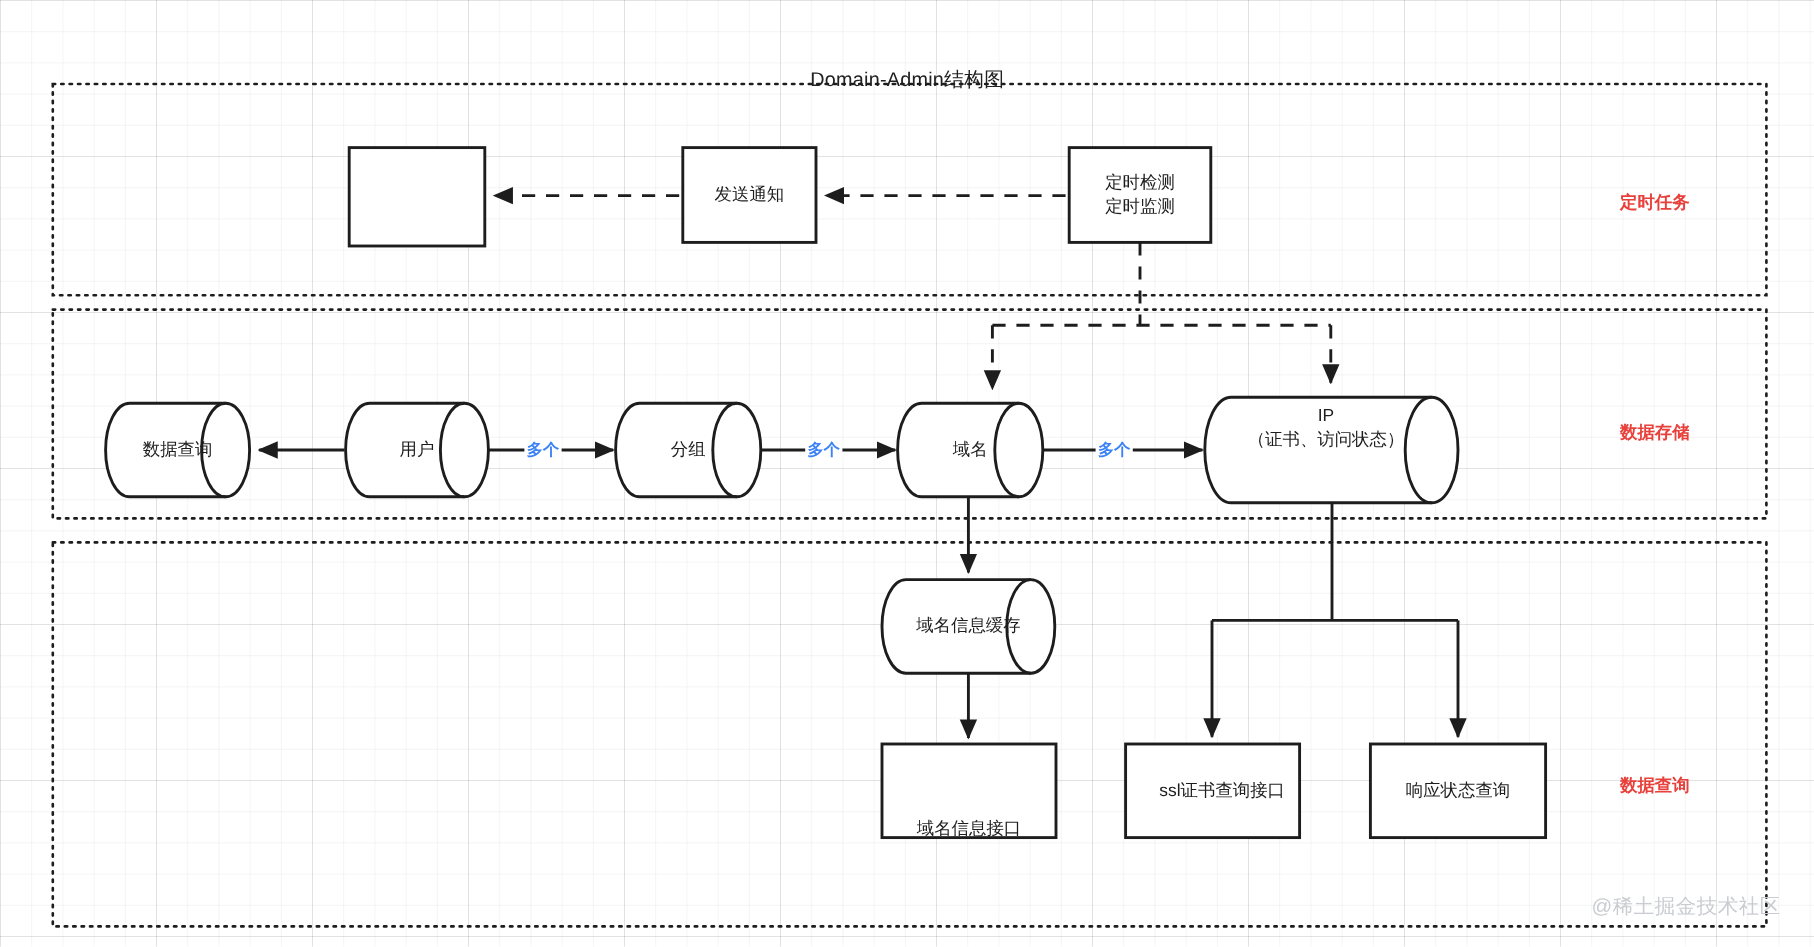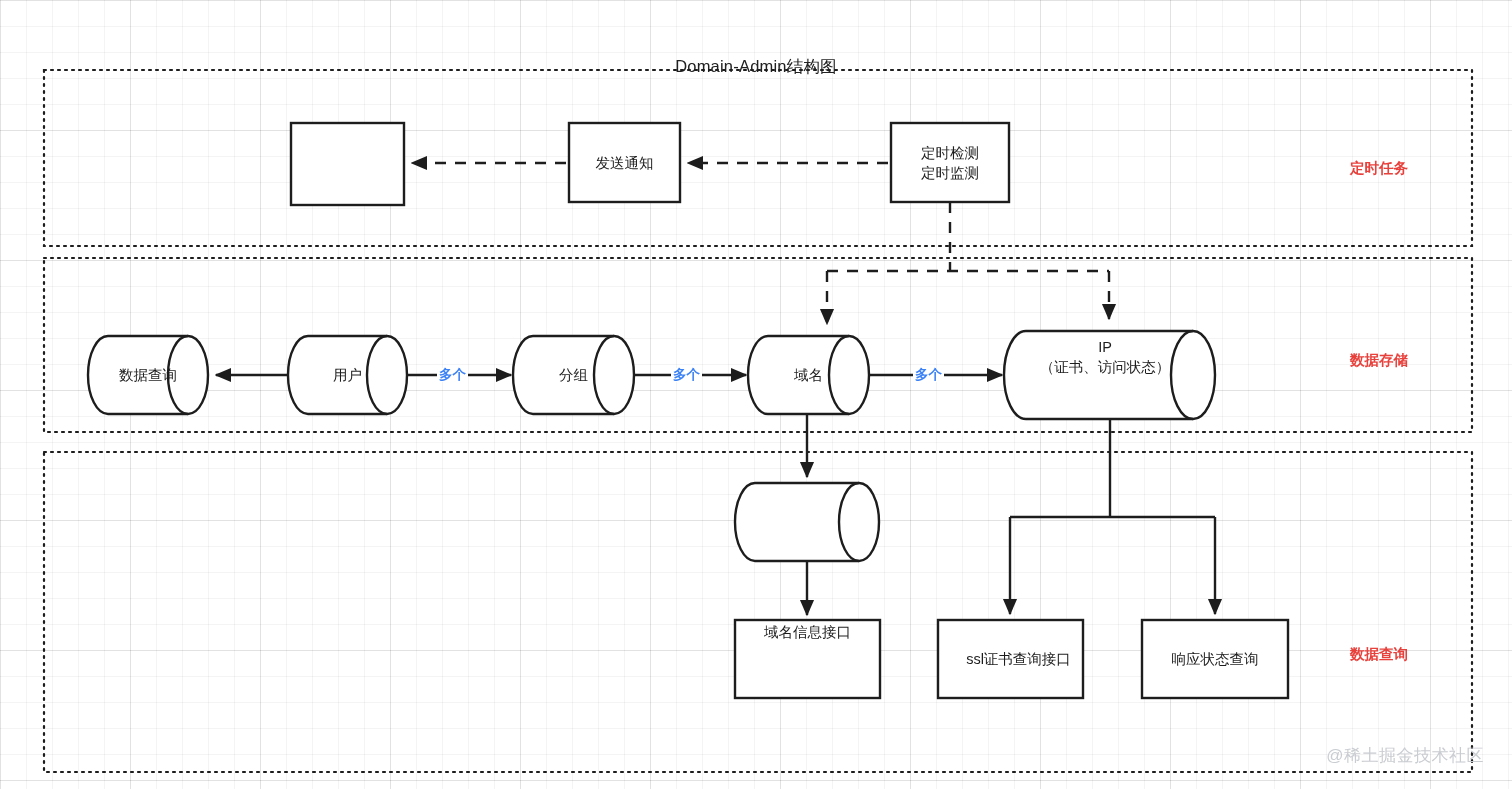--- a/index.html
+++ b/index.html
@@ -198,22 +198,23 @@
   <div class="node-label" style="left:569px; top:123px; width:111px; height:79px;">发送通知</div>
   <div class="node-label" style="left:891px; top:123px; width:118px; height:79px;">定时检测
 定时监测</div>
 
   <div class="node-label" style="left:96px; top:336px; width:104px; height:78px;">数据查询</div>
   <div class="node-label" style="left:296px; top:336px; width:103px; height:78px;text-align:center;">用户</div>
   <div class="node-label" style="left:521px; top:336px; width:105px; height:78px;">分组</div>
   <div class="node-label" style="left:756px; top:336px; width:105px; height:78px;">域名</div>
   <div class="node-label" style="left:1012px; top:313px; width:186px; height:88px;">IP
 （证书、访问状态）</div>
-
-  <div class="node-label" style="left:735px; top:593px; width:145px; height:78px;">域名信息接口</div>
+  <div class="node-label" style="left:743px; top:483px; width:128px; height:78px;">域名信息缓存</div>
+
+  <div class="node-label" style="left:735px; top:652px; width:145px; height:78px;">域名信息接口</div>
   <div class="node-label" style="left:938px; top:620px; width:161px; height:78px;">ssl证书查询接口</div>
   <div class="node-label" style="left:1142px; top:620px; width:146px; height:78px;">响应状态查询</div>
 
   <div class="edge-label" style="left:437px; top:368px;">多个</div>
   <div class="edge-label" style="left:671px; top:368px;">多个</div>
   <div class="edge-label" style="left:913px; top:368px;">多个</div>
 
   <div class="section-label" style="left:1350px; top:159px;">定时任务</div>
   <div class="section-label" style="left:1350px; top:351px;">数据存储</div>
   <div class="section-label" style="left:1350px; top:645px;text-align:right;">数据查询</div>

